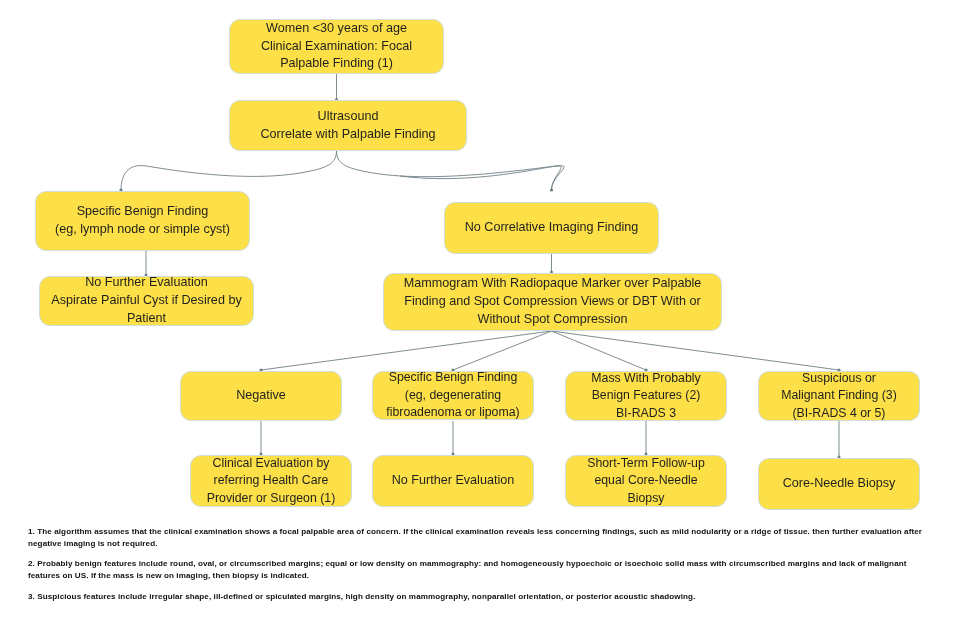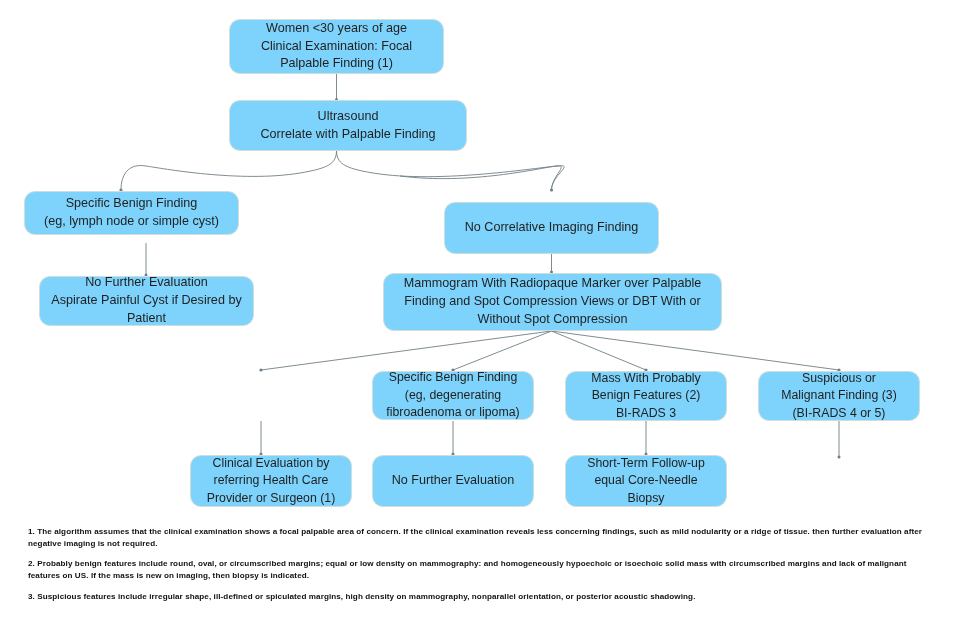--- a/index.html
+++ b/index.html
@@ -38,21 +38,21 @@
     stroke: #6f7f86;
     stroke-width: 0.9;
   }
   svg.connectors .dot {
     fill: #6f7f86;
     stroke: none;
   }
   .node {
     position: absolute;
     box-sizing: border-box;
-    background: #7dd3fc;
+    background: #fde047;
     border: 1px solid #cfdedb;
     border-radius: 11px;
     display: flex;
     align-items: center;
     justify-content: center;
     text-align: center;
     padding: 20px 10px;
     font-size: 12.6px;
     line-height: 1.42;
     color: #1f1f1f;
@@ -121,46 +121,48 @@
     <line x1="839" y1="421" x2="839" y2="457"></line>
     <circle class="dot" cx="839" cy="457" r="1.5"></circle>
   </svg>
 
   <div class="node" style="left:229px; top:19px; width:215px; height:55px;">Women &lt;30 years of age
 Clinical Examination: Focal Palpable Finding (1)</div>
 
   <div class="node" style="left:229px; top:100px; width:238px; height:51px;">Ultrasound
 Correlate with Palpable Finding</div>
 
-  <div class="node" style="left:24px; top:191px; width:215px; height:44px;">Specific Benign Finding
+  <div class="node" style="left:35px; top:191px; width:215px; height:60px;">Specific Benign Finding
 (eg, lymph node or simple cyst)</div>
 
   <div class="node" style="left:39px; top:276px; width:215px; height:50px;">No Further Evaluation
 Aspirate Painful Cyst if Desired by Patient</div>
 
   <div class="node" style="left:444px; top:202px; width:215px; height:52px;">No Correlative Imaging Finding</div>
 
   <div class="node" style="left:383px; top:273px; width:339px; height:58px; padding-left:14px; padding-right:14px;">Mammogram With Radiopaque Marker over Palpable Finding and Spot Compression Views or DBT With or Without Spot Compression</div>
 
+  <div class="node" style="left:180px; top:371px; width:162px; height:50px;">Negative</div>
 
   <div class="node small" style="left:372px; top:371px; width:162px; height:49px;">Specific Benign Finding (eg, degenerating fibroadenoma or lipoma)</div>
 
   <div class="node small" style="left:565px; top:371px; width:162px; height:50px;">Mass With Probably Benign Features (2)
 BI-RADS 3</div>
 
   <div class="node small" style="left:758px; top:371px; width:162px; height:50px;">Suspicious or
 Malignant Finding (3)
 (BI-RADS 4 or 5)</div>
 
   <div class="node small" style="left:180px; top:455px; width:162px; height:52px;margin-left:10px;">Clinical Evaluation by referring Health Care Provider or Surgeon (1)</div>
 
   <div class="node" style="left:372px; top:455px; width:162px; height:52px;">No Further Evaluation</div>
 
   <div class="node small" style="left:565px; top:455px; width:162px; height:52px;">Short-Term Follow-up equal Core-Needle Biopsy</div>
 
+  <div class="node" style="left:758px; top:458px; width:162px; height:52px;">Core-Needle Biopsy</div>
 
   <div class="footnotes">
     <div class="footnote">1. The algorithm assumes that the clinical examination shows a focal palpable area of concern. If the clinical examination reveals less concerning findings, such as mild nodularity or a ridge of tissue. then further evaluation after negative imaging is not required.</div>
     <div class="footnote">2. Probably benign features include round, oval, or circumscribed margins; equal or low density on mammography: and homogeneously hypoechoic or isoechoic solid mass with circumscribed margins and lack of malignant features on US. If the mass is new on imaging, then biopsy is indicated.</div>
     <div class="footnote">3. Suspicious features include irregular shape, ill-defined or spiculated margins, high density on mammography, nonparallel orientation, or posterior acoustic shadowing.</div>
   </div>
 
 </div>
 
 </body></html>

